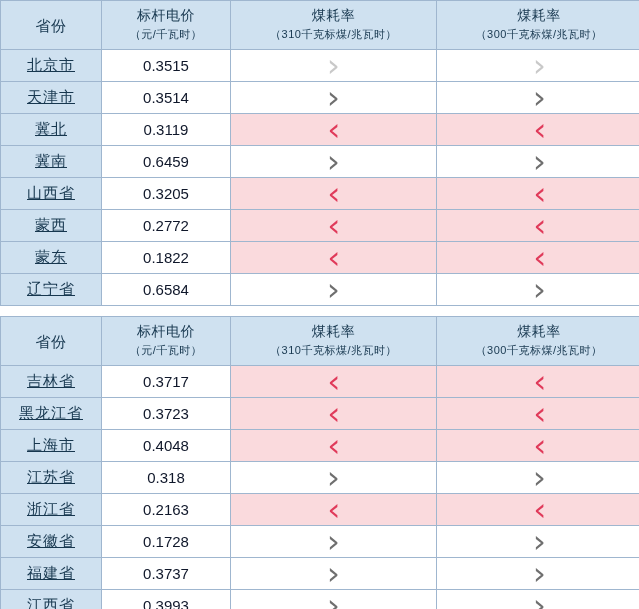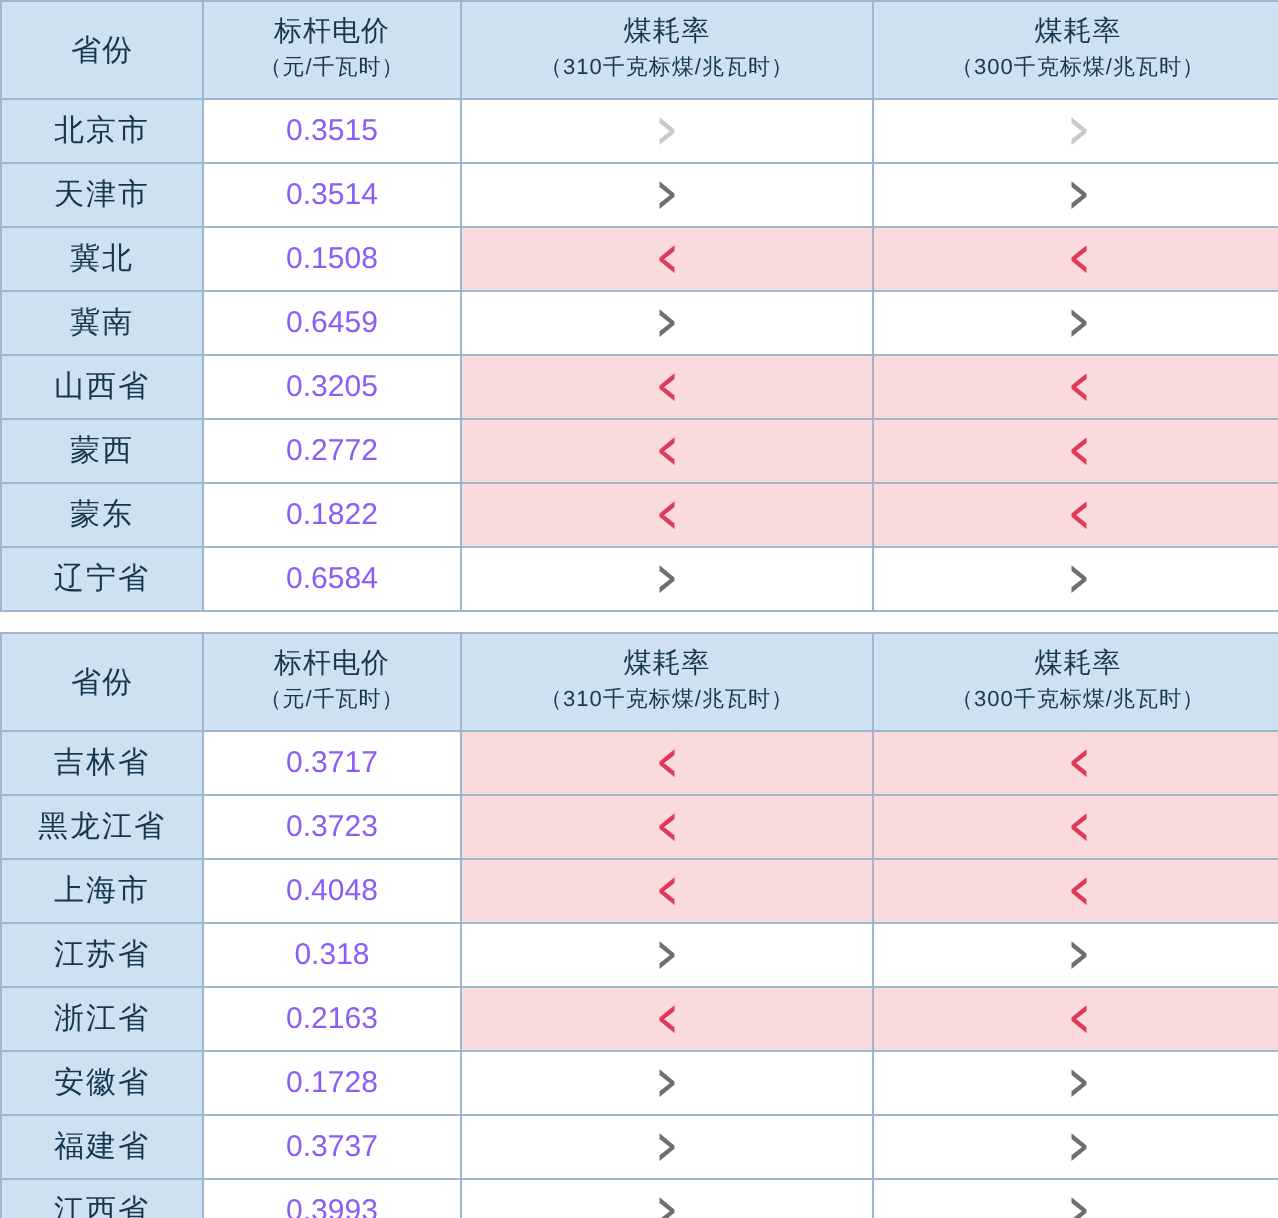--- a/index.html
+++ b/index.html
@@ -49,24 +49,25 @@
   }
   .hdr-line1 { display: block; }
   .hdr-line2 { display: block; font-size: 11px; }
 
   td.prov {
     background: #cfe1f0;
     color: #17374f;
     font-size: 15px;
     height: 31px;
     letter-spacing: 1px;
+    text-decoration: underline;
   }
   td.price {
     background: #ffffff;
-    color: #8b5cf6;
+    color: #0f172a;
     font-size: 15px;
     height: 31px;
     font-family: "Liberation Sans", sans-serif;
   }
   td.mark {
     height: 31px;
     font-size: 19px;
     line-height: 19px;
   }
   td.mark.gt {
@@ -124,21 +125,21 @@
           <td class="mark gt-faint col-c2"><span class="sym">＞</span></td>
         </tr>
         <tr>
           <td class="prov col-prov">天津市</td>
           <td class="price col-price">0.3514</td>
           <td class="mark gt col-c1"><span class="sym">＞</span></td>
           <td class="mark gt col-c2"><span class="sym">＞</span></td>
         </tr>
         <tr>
           <td class="prov col-prov">冀北</td>
-          <td class="price col-price">0.1508</td>
+          <td class="price col-price">0.3119</td>
           <td class="mark lt col-c1"><span class="sym">＜</span></td>
           <td class="mark lt col-c2"><span class="sym">＜</span></td>
         </tr>
         <tr>
           <td class="prov col-prov">冀南</td>
           <td class="price col-price">0.6459</td>
           <td class="mark gt col-c1"><span class="sym">＞</span></td>
           <td class="mark gt col-c2"><span class="sym">＞</span></td>
         </tr>
         <tr>

